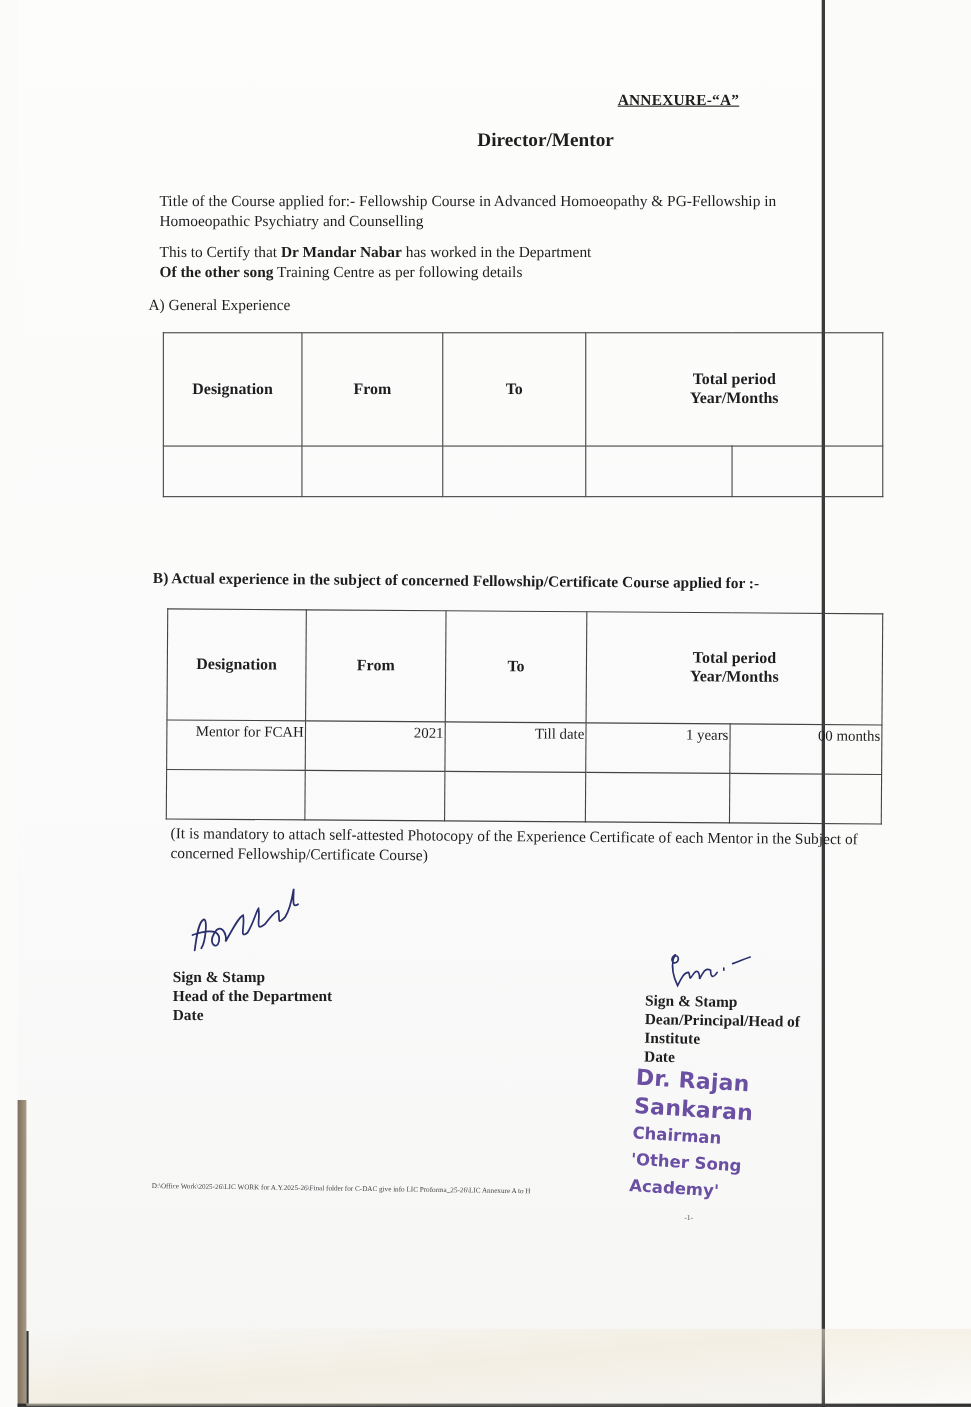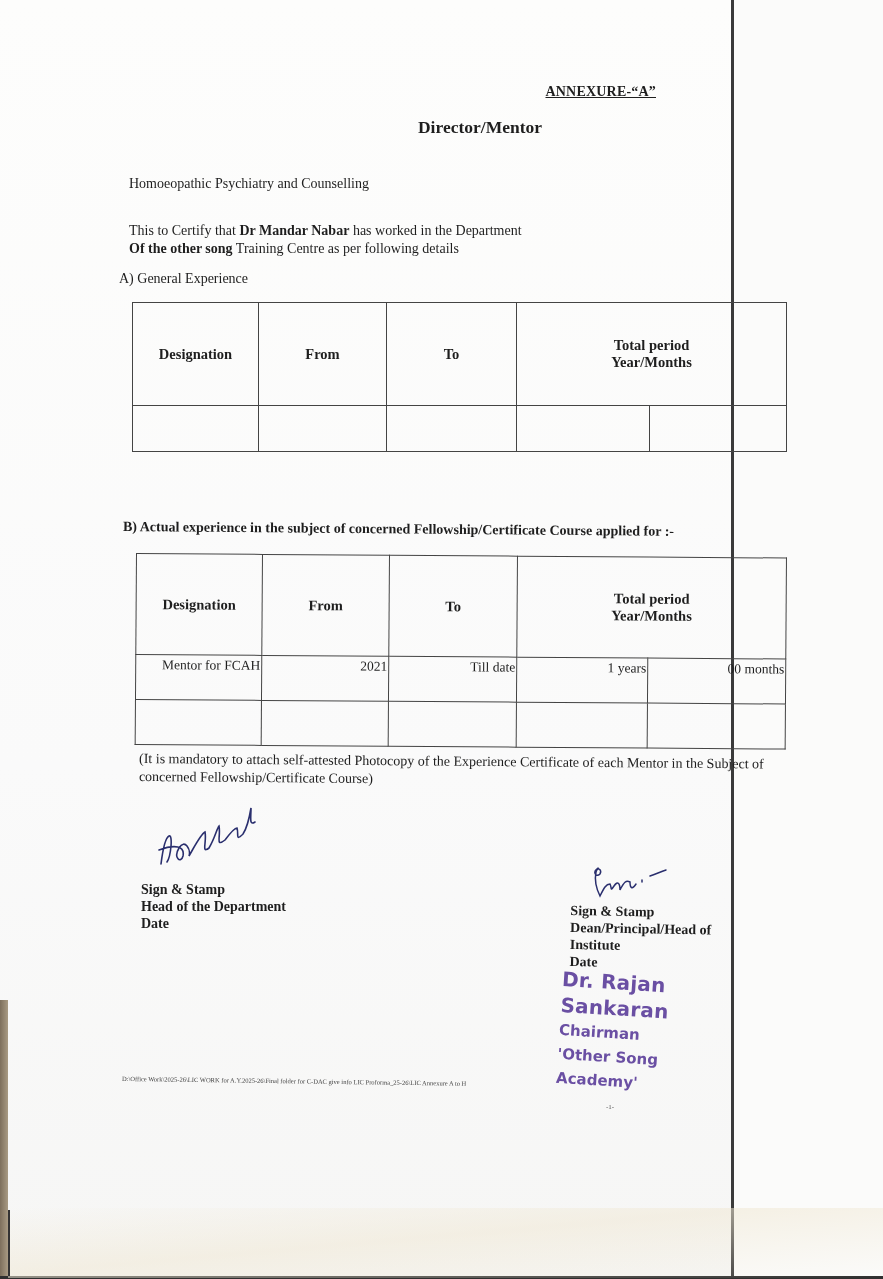--- a/index.html
+++ b/index.html
@@ -4,21 +4,21 @@
 <style>
   html, body { margin: 0; padding: 0; }
   body {
     width: 883px; height: 1279px; overflow: hidden;
     background: #fbfbfa;
     font-family: "Liberation Serif", "DejaVu Serif", serif;
     color: #1e1e1e;
     position: relative;
   }
   .page {
-    position: absolute; left: 0; top: 0; width: 734px; height: 1279px;
+    position: absolute; left: 16px; top: 0; width: 734px; height: 1279px;
     background: linear-gradient(180deg, #fdfdfc 0%, #fafafa 60%, #f6f6f5 100%);
   }
   .edge-right { position: absolute; right: 0; top: 0; width: 3px; height: 1279px; background: #3a3a3a; }
   .edge-left { position: absolute; left: 0; top: 1000px; width: 8px; height: 279px; background: linear-gradient(90deg,#7d6f5c,#a89a83); }
   .edge-bottom { position: absolute; left: 0; bottom: 0; width: 883px; height: 3px; background: #2f2f2f; }
   .fold { position: absolute; left: 8px; top: 1208px; width: 875px; height: 70px;
     background: linear-gradient(175deg, rgba(255,255,255,0) 0%, rgba(240,232,212,0.55) 45%, rgba(255,255,255,0) 100%); }
   .fold-line { position: absolute; left: 8px; top: 1210px; width: 2px; height: 66px; background: #333; }
 
   .annex {
@@ -82,20 +82,21 @@
   <div class="fold"></div>
   <div class="fold-line"></div>
 
   <div class="annex">ANNEXURE-“A”</div>
 
   <div class="title">
     <div>Director/Mentor</div>
   </div>
 
   <div class="para p1">
+    <div>Title of the Course applied for:- Fellowship Course in Advanced Homoeopathy &amp; PG-Fellowship in</div>
     <div>Homoeopathic Psychiatry and Counselling</div>
   </div>
 
   <div class="para p2">
     <div>
       <span>This to Certify that </span><b>Dr Mandar Nabar</b><span> has worked in the Department</span>
     </div>
     <div>
       <b>Of </b><b>the other song</b><span> Training Centre as per following details</span>
     </div>

